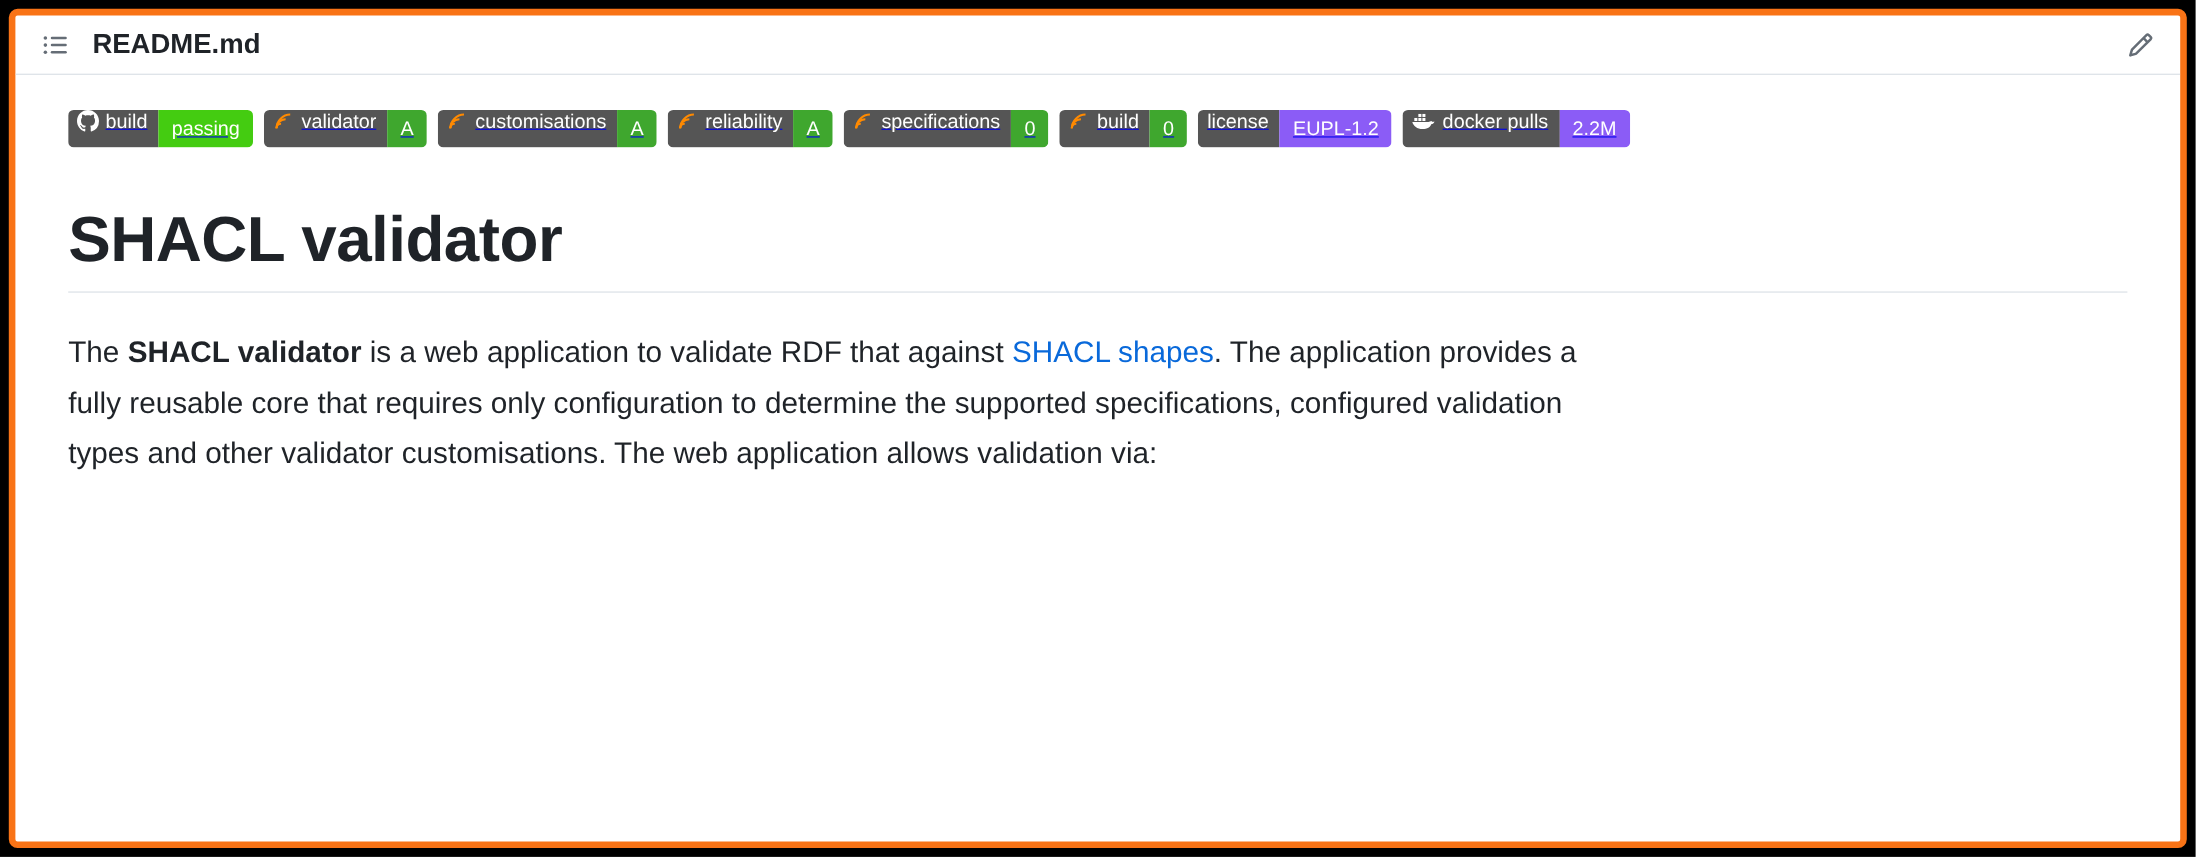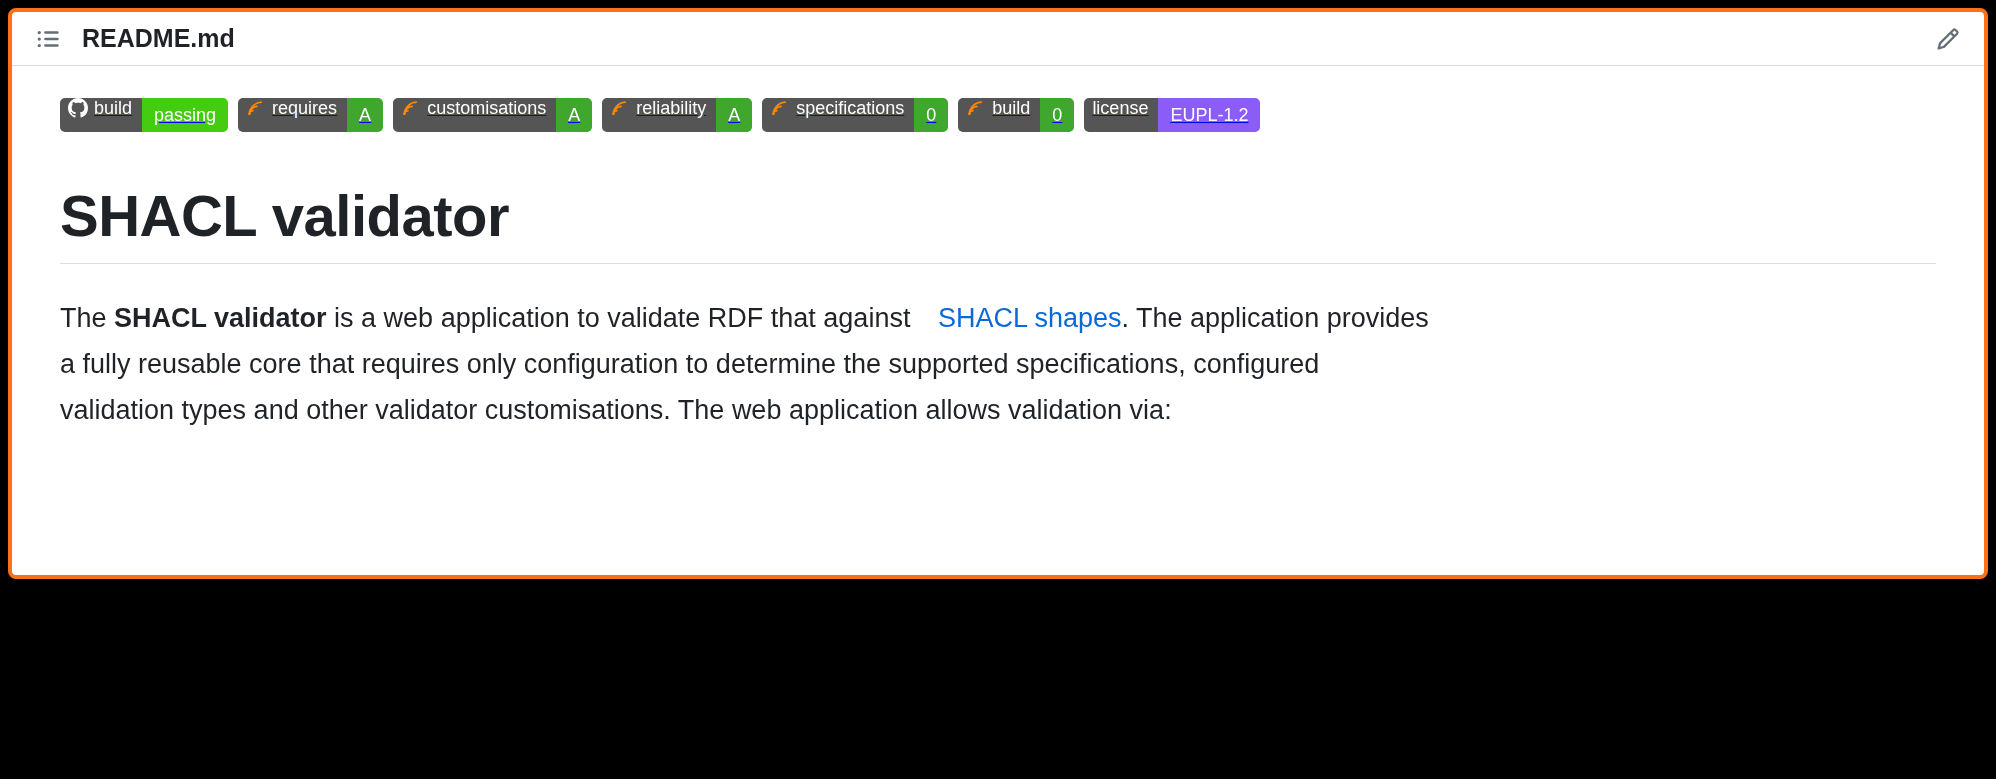--- a/index.html
+++ b/index.html
@@ -3,24 +3,24 @@
 <meta charset="utf-8">
 <style>
   * { box-sizing: border-box; margin: 0; padding: 0; }
   body {
     font-family: -apple-system, BlinkMacSystemFont, "Segoe UI", Helvetica, Arial, sans-serif;
     background: #000;
     padding: 8px;
   }
   .readme-box {
     background: #fff;
-    border: 4px solid #f97316;
+    border: 6px solid #f97316;
     border-radius: 8px;
     width: 100%;
-    height: 571px;
+    height: 763px;
     overflow: hidden;
   }
   .readme-header {
     display: flex;
     align-items: center;
     justify-content: space-between;
     padding: 12px 24px;
     border-bottom: 1px solid #d8dee4;
   }
   .readme-header-left {
@@ -82,21 +82,21 @@
     margin-bottom: 32px;
     letter-spacing: -0.5px;
   }
   p.intro {
     font-size: 27px;
     line-height: 1.7;
     color: #1f2328;
     max-width: 1380px;
   }
   p.intro strong { font-weight: 600; }
-  p.intro a { color: #0969da; text-decoration: none; margin-left: 20px; }
+  p.intro a { color: #0969da; text-decoration: none; }
 </style>
 </head>
 <body>
 
 <div class="readme-box">
 
   <div class="readme-header">
     <div class="readme-header-left">
       <span class="toc-icon">
         <svg width="26" height="26" viewBox="0 0 16 16" fill="#656d76">
@@ -132,21 +132,21 @@
         </a>
         <a class="badge" href="#">
           <span class="badge-left">
             <span class="ico">
               <svg width="20" height="20" viewBox="0 0 24 24" fill="none" stroke="#ff8a00" stroke-width="2.2">
                 <path d="M4 20c0-8 7-15 15-15"></path>
                 <path d="M4 20c0-5 4-10 10-10"></path>
                 <path d="M4 20c0-2.5 2-5 5-5"></path>
               </svg>
             </span>
-            <span>requires</span>
+            <span>validator</span>
           </span>
           <span class="badge-right green-dark">A</span>
         </a>
         <a class="badge" href="#">
           <span class="badge-left">
             <span class="ico">
               <svg width="20" height="20" viewBox="0 0 24 24" fill="none" stroke="#ff8a00" stroke-width="2.2">
                 <path d="M4 20c0-8 7-15 15-15"></path>
                 <path d="M4 20c0-5 4-10 10-10"></path>
                 <path d="M4 20c0-2.5 2-5 5-5"></path>
@@ -193,20 +193,36 @@
             </span>
             <span>build</span>
           </span>
           <span class="badge-right green-dark">0</span>
         </a>
         <a class="badge" href="#">
           <span class="badge-left">
             <span>license</span>
           </span>
           <span class="badge-right blue">EUPL-1.2</span>
+        </a>
+        <a class="badge" href="#">
+          <span class="badge-left">
+            <span class="ico">
+              <svg width="22" height="20" viewBox="0 0 24 18" fill="#fff">
+                <rect x="3" y="6" width="3" height="3"></rect>
+                <rect x="7" y="6" width="3" height="3"></rect>
+                <rect x="11" y="6" width="3" height="3"></rect>
+                <rect x="7" y="2" width="3" height="3"></rect>
+                <rect x="11" y="2" width="3" height="3"></rect>
+                <path d="M1 10h16c1 0 2-1 3-1 .5 1 2 1 3 .5-.5 2-2 2.5-3 2.5-1 3-4 5-9 5-5 0-9-3-10-7z"></path>
+              </svg>
+            </span>
+            <span>docker pulls</span>
+          </span>
+          <span class="badge-right blue">2.2M</span>
         </a>
       </div>
 
     <h1 class="title">SHACL validator</h1>
 
     <p class="intro">
       <span>The </span><strong>SHACL validator</strong><span> is a web application to validate RDF that against </span><a href="#">SHACL shapes</a><span>. The application provides a fully reusable core that requires only configuration to determine the supported specifications, configured validation types and other validator customisations. The web application allows validation via:</span>
     </p>
   </div>
 

